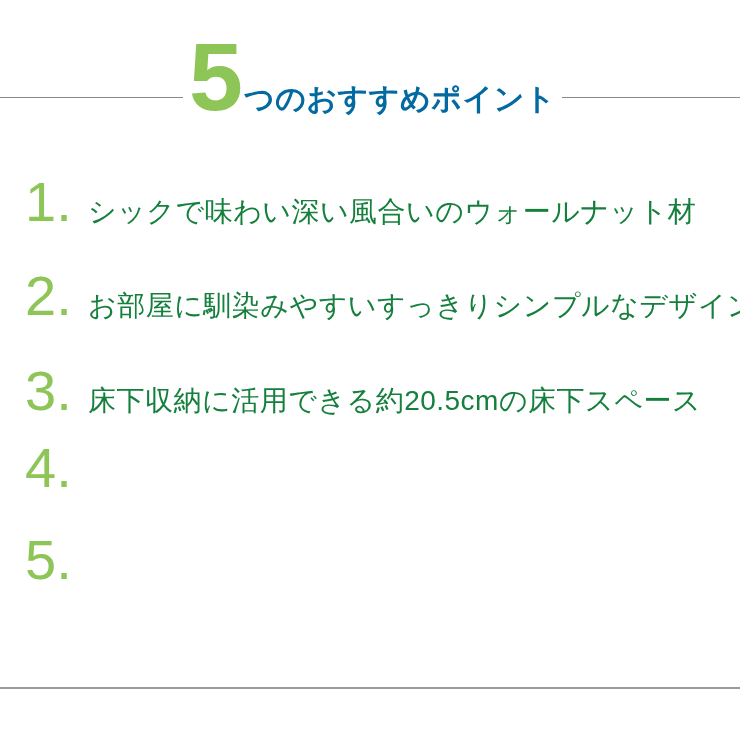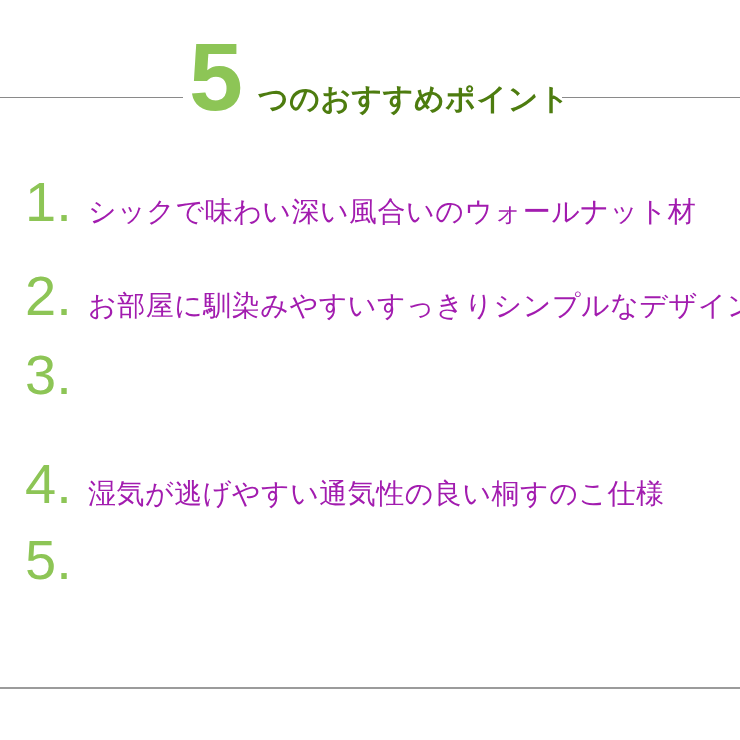--- a/index.html
+++ b/index.html
@@ -28,26 +28,26 @@
     left: 189px;
     top: 28px;
     font-size: 97px;
     line-height: 1;
     font-weight: bold;
     color: #8dc556;
     letter-spacing: 0;
   }
   .header-title {
     position: absolute;
-    left: 258px;
+    left: 244px;
     top: 84px;
     font-size: 30px;
     line-height: 1;
     font-weight: 600;
-    color: #4d7c0f;
+    color: #0369a1;
     letter-spacing: 0.5px;
     white-space: nowrap;
   }
 
   
   .points { list-style: none; }
   .point {
     position: absolute;
     left: 25px;
     display: flex;
@@ -65,21 +65,21 @@
     width: 63px;
     font-size: 56px;
     line-height: 1;
     font-weight: 400;
     color: #8dc556;
   }
   .point-text {
     font-size: 28px;
     line-height: 1;
     font-weight: 400;
-    color: #a21caf;
+    color: #15803d;
     letter-spacing: 0.5px;
     margin-top: 40px;
   }
 
   
   .bottom-divider {
     position: absolute;
     left: 0;
     top: 687px;
     width: 740px;
@@ -103,24 +103,24 @@
     <li class="point point-1">
       <span class="point-num">1.</span>
       <span class="point-text">シックで味わい深い風合いのウォールナット材</span>
     </li>
     <li class="point point-2">
       <span class="point-num">2.</span>
       <span class="point-text">お部屋に馴染みやすいすっきりシンプルなデザイン</span>
     </li>
     <li class="point point-3">
       <span class="point-num">3.</span>
+      <span class="point-text">床下収納に活用できる約20.5cmの床下スペース</span>
     </li>
     <li class="point point-4">
       <span class="point-num">4.</span>
-      <span class="point-text">湿気が逃げやすい通気性の良い桐すのこ仕様</span>
     </li>
     <li class="point point-5">
       <span class="point-num">5.</span>
     </li>
   </ul>
 
   <div class="bottom-divider"></div>
 
 </div>
 

